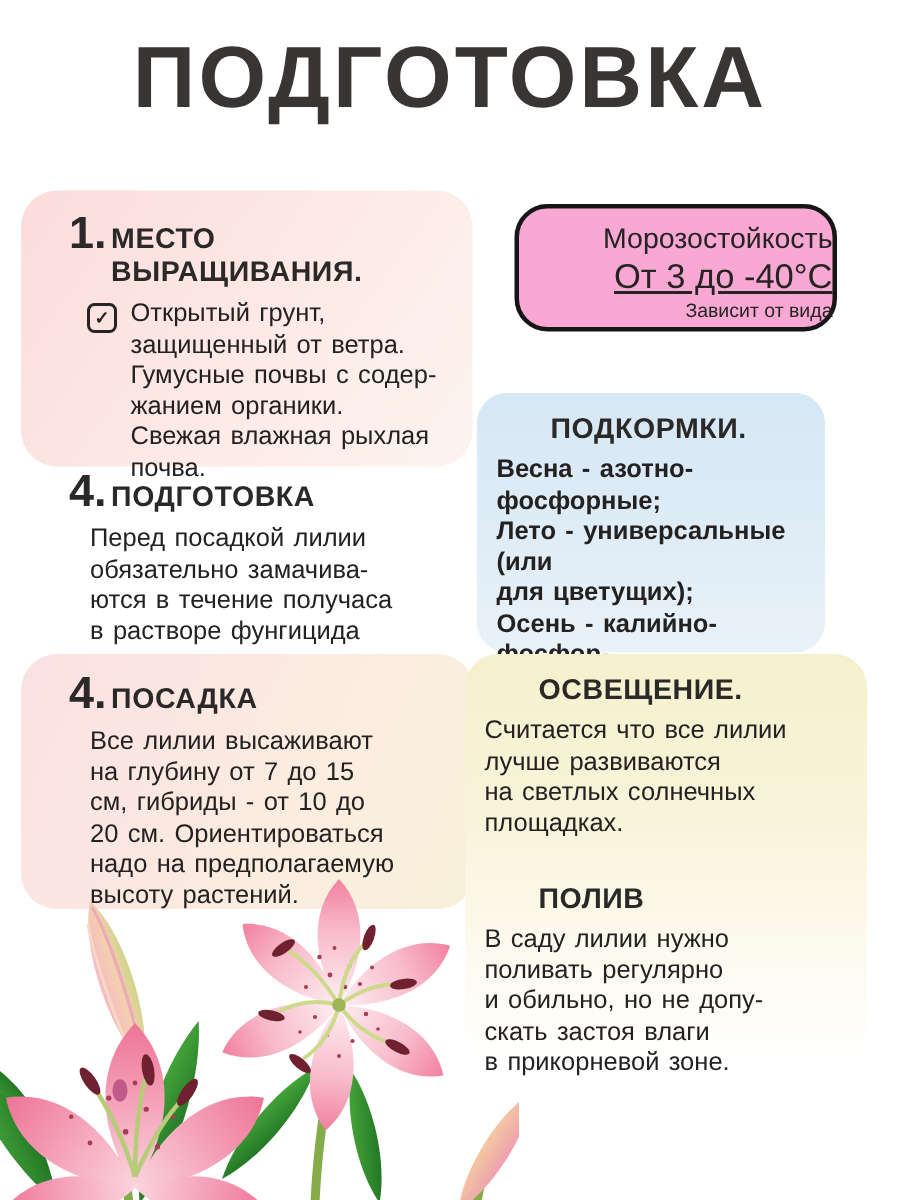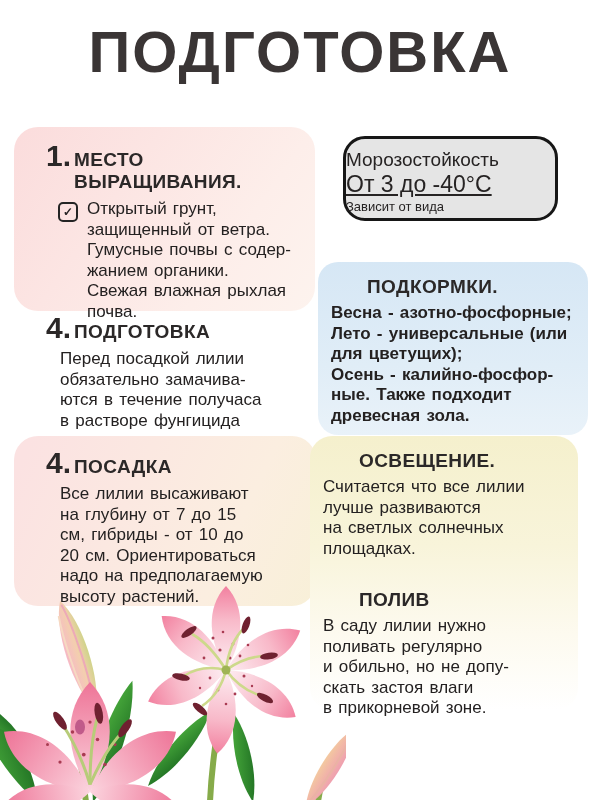--- a/index.html
+++ b/index.html
@@ -22,21 +22,21 @@
   }
   .card-planting{
     left:14px; top:436px; width:302px; height:170px; border-radius:24px;
     background:linear-gradient(115deg,#fbe2e2 5%,#fbeee0 70%,#f8f0d8 100%);
     padding:10px 6px 0 32px;
   }
   .block-preparation{
     left:14px; top:311px; width:300px; padding:0 0 0 32px;
   }
   .card-feeding{
-    left:318px; top:262px; width:270px; height:173px; border-radius:20px;
+    left:318px; top:262px; width:232px; height:173px; border-radius:20px;
     background:linear-gradient(180deg,#d6e7f5 0%,#e0edf7 60%,#e9f2f9 100%);
     padding:14px 0 0 13px;
   }
   .card-lightwater{
     left:310px; top:436px; width:268px; height:274px; border-radius:22px;
     background:linear-gradient(180deg,#f5f0cd 0%,#f8f4da 40%,#fdfaef 72%,rgba(255,255,255,0) 100%);
     padding:14px 0 0 13px;
   }
 
   .sec-head{ display:flex; align-items:baseline; gap:3px; }
@@ -52,21 +52,21 @@
   .checkbox{
     flex:0 0 auto; width:16px; height:16px; margin-top:3px;
     border:2px solid #242424; border-radius:5px;
     font-size:12px; line-height:16px; text-align:center; font-weight:700;
   }
   .indent-body{ margin-left:14px; margin-top:4px; }
 
   .frost-box{
     position:absolute; left:343px; top:136px; width:215px; height:85px;
     box-sizing:border-box; border:3px solid #161616; border-radius:22px;
-    background:#e5e5e5; text-align:left; padding-top:9px;
+    background:#f9a8d4; text-align:right; padding-top:9px;
   }
   .frost-title{ font-size:19px; line-height:23px; }
   .frost-range{ font-size:23px; line-height:27px;text-decoration:underline; }
   .frost-note{ font-size:13px; line-height:18px; }
 
   .watering-block{ margin-top:30px; }
 
   .flowers{ position:absolute; left:-2px; top:586px; }
 </style>
 </head>

